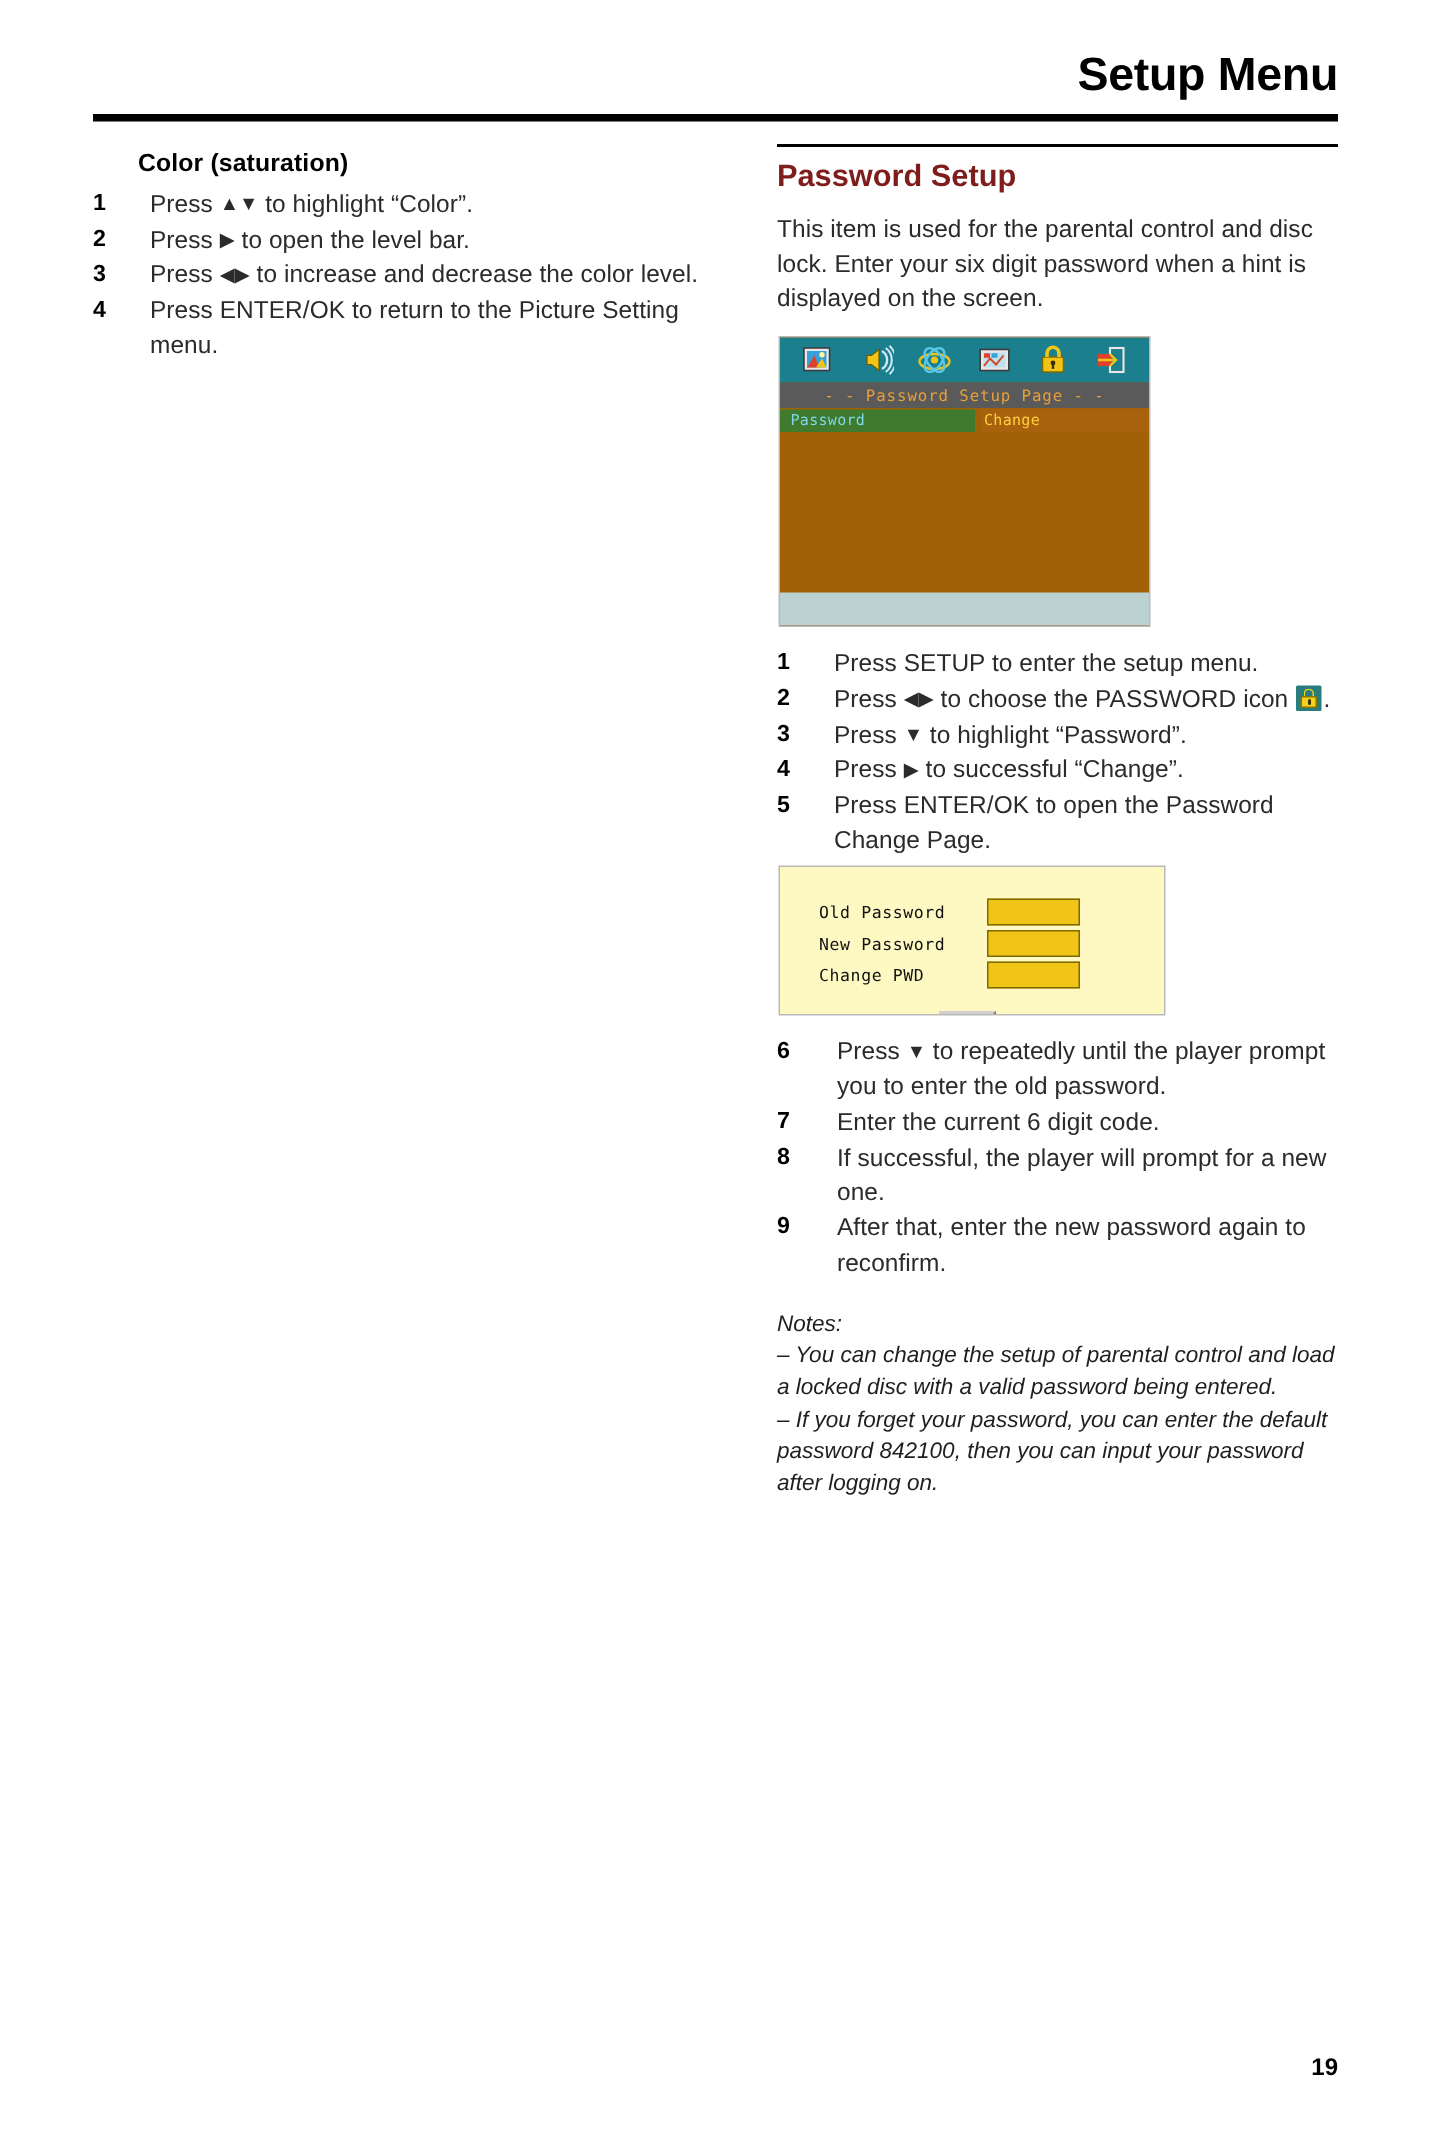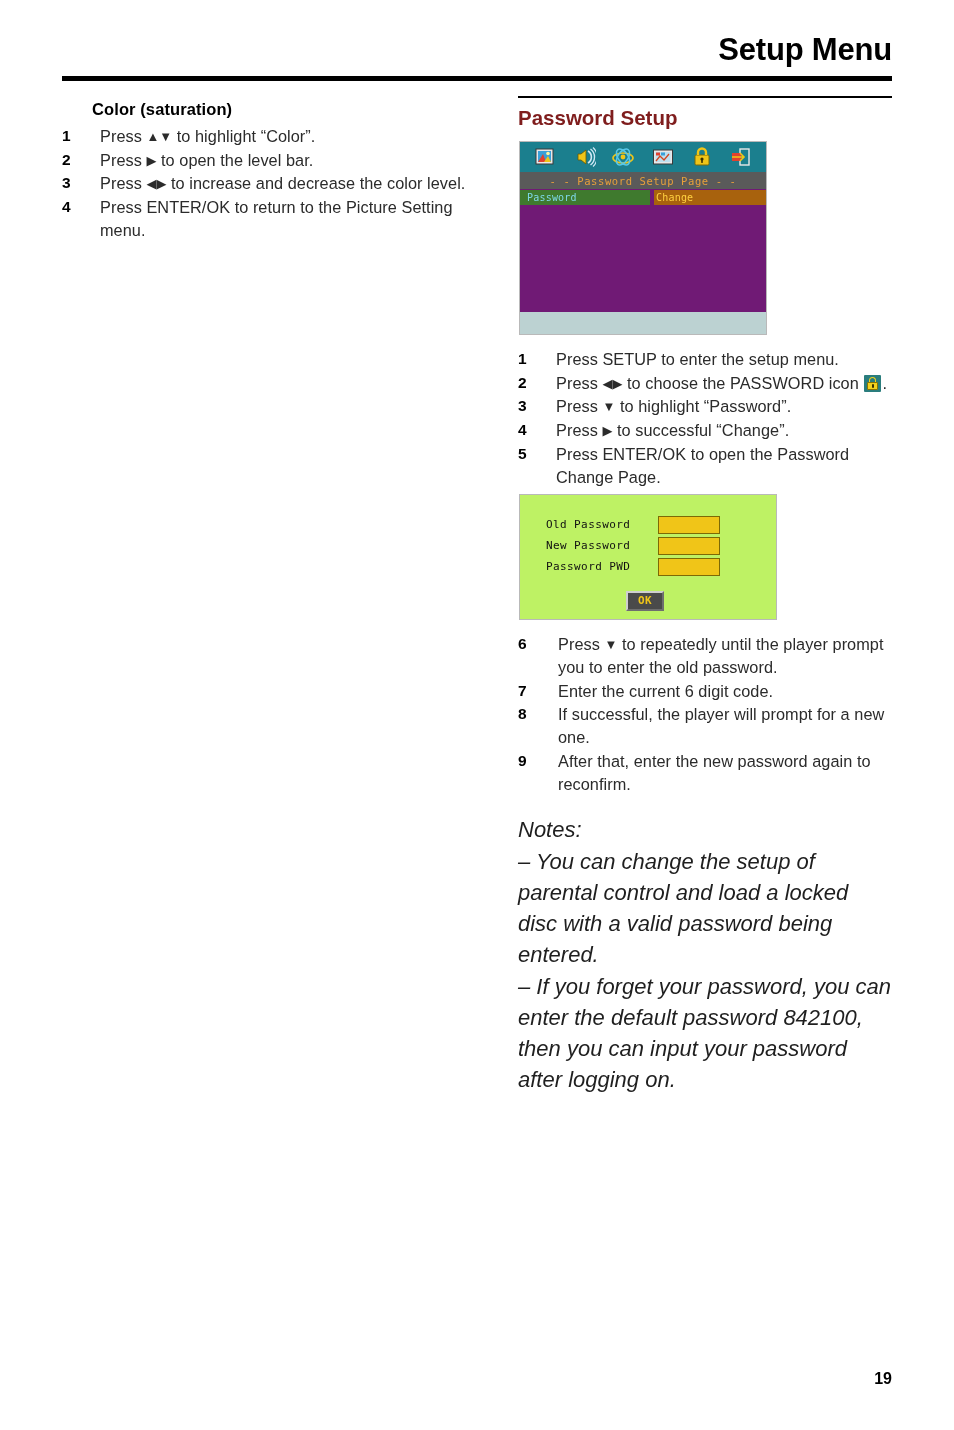--- a/index.html
+++ b/index.html
@@ -158,34 +158,34 @@
     left: 7.5px; top: 9px;
     width: 2px; height: 4px;
     background: #3a3000;
     border-radius: 1px;
   }
 
   
   .notes {
     margin-top: 18px;
     font-style: italic;
-    font-size: 22px;
+    font-size: 15px;
     line-height: 1.42;
     color: #1f1f1f;
   }
   .notes .n-title { margin: 0 0 0 0; }
   .notes p { margin: 0; }
 
   
   .osd1 {
     position: relative;
     width: 246px;
     height: 192px;
     margin: 4px 0 14px 2px;
-    background: #701a75;
+    background: #a16207;
     overflow: hidden;
     box-shadow: 0 0 0 1px #b9b9b9;
   }
   .osd1 .iconbar {
     height: 30px;
     background: #1b7f8e;
     display: flex;
     align-items: center;
     justify-content: space-around;
     padding: 0 5px;
@@ -239,23 +239,23 @@
     background: #bcd2d2;
   }
 
   
   .osd-ico { width: 24px; height: 22px; position: relative; display:block; }
 
   
   .osd2 {
     position: relative;
     width: 256px;
-    height: 124px;
+    height: 98px;
     margin: 6px 0 14px 2px;
-    background: #bef264;
+    background: #fef9c3;
     box-shadow: 0 0 0 1px #b9b9b9;
     overflow: hidden;
   }
   .osd2 .fields {
     position: absolute;
     left: 26px;
     top: 20px;
   }
   .osd2 .frow {
     display: flex;
@@ -336,20 +336,21 @@
         <span class="num">4</span><span>Press ENTER/OK to return to the Picture Setting menu.</span>
       </li>
     </ol>
   </div>
 
   <div class="col-right">
 
     <div class="rule-thin"></div>
     <h2 class="sec-head">Password Setup</h2>
 
+    <p class="body-text">This item is used for the parental control and disc lock. Enter your six digit password when a hint is displayed on the screen.</p>
 
     <div class="osd1">
       <div class="iconbar">
 
         <span class="osd-ico">
           <svg width="24" height="22" viewBox="0 0 24 22">
             <rect x="3" y="3" width="17" height="15" fill="#e8e8e8" stroke="#3a3a3a" stroke-width="1"></rect>
             <rect x="5" y="5" width="13" height="11" fill="#3aa0d8"></rect>
             <path d="M5 16 L10 8 L13 16 Z" fill="#e0412f"></path>
             <path d="M11 16 L15 10 L18 16 Z" fill="#f0c518"></path>
@@ -434,21 +435,21 @@
       <div class="fields">
         <div class="frow">
           <span class="flabel">Old  Password</span>
           <span class="fbox"></span>
         </div>
         <div class="frow">
           <span class="flabel">New  Password</span>
           <span class="fbox"></span>
         </div>
         <div class="frow">
-          <span class="flabel">Password  PWD</span>
+          <span class="flabel">Change  PWD</span>
           <span class="fbox"></span>
         </div>
       </div>
       <div class="okwrap">
         <div class="okbtn">OK</div>
       </div>
     </div>
 
     <ol class="steps wide">
       <li>

